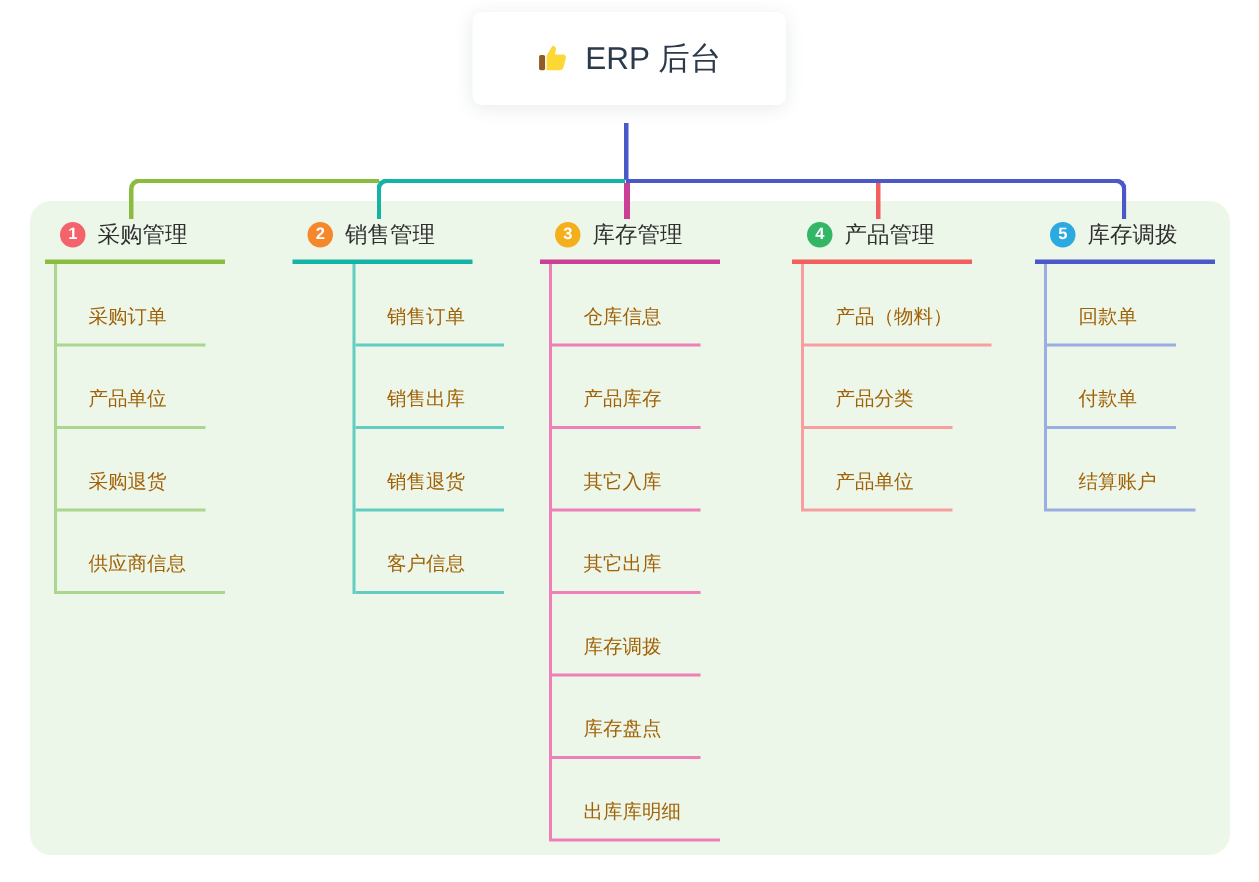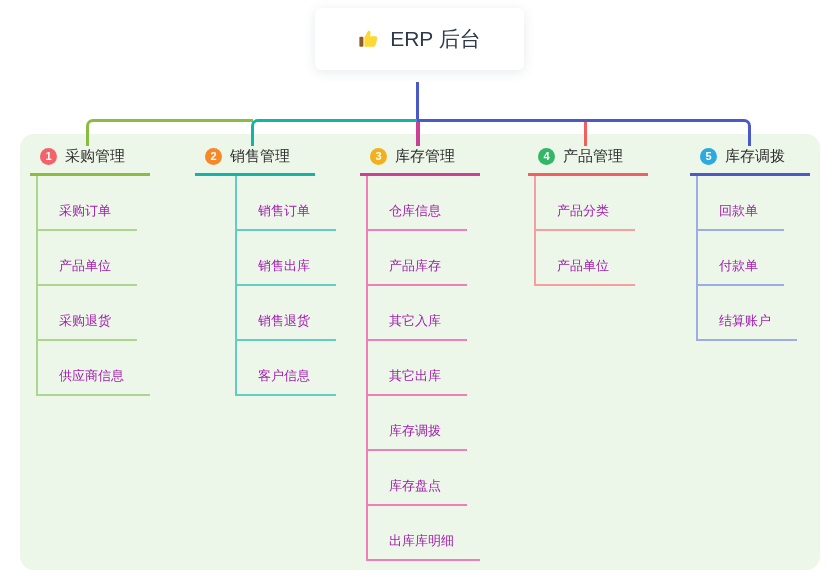--- a/index.html
+++ b/index.html
@@ -70,21 +70,21 @@
   .children { list-style:none; margin-left:6px; width:max-content; }
   .b0 .children { border-left:2px solid var(--b0l); }
   .b1 .children { border-left:2px solid var(--b1l);margin-left:40px; }
   .b2 .children { border-left:2px solid var(--b2l); }
   .b3 .children { border-left:2px solid var(--b3l); }
   .b4 .children { border-left:2px solid var(--b4l); }
   .children li {
     height:55px; width:max-content;
     display:flex; align-items:flex-end;
     padding:0 26px 9px 21px;
-    font-size:13px; color:#a21caf;
+    font-size:13px; color:#a16207;
   }
   .b0 .children li { border-bottom:2px solid var(--b0l); }
   .b1 .children li { border-bottom:2px solid var(--b1l); }
   .b2 .children li { border-bottom:2px solid var(--b2l);text-align:center; }
   .b3 .children li { border-bottom:2px solid var(--b3l); }
   .b4 .children li { border-bottom:2px solid var(--b4l); }
 </style>
 </head>
 <body>
 
@@ -148,20 +148,21 @@
     <li>出库库明细</li>
   </ul>
 </div>
 
 <div class="branch b3">
   <div class="bheader">
     <span class="badge">4</span>
     <span>产品管理</span>
   </div>
   <ul class="children">
+    <li>产品（物料）</li>
     <li>产品分类</li>
     <li>产品单位</li>
   </ul>
 </div>
 
 <div class="branch b4">
   <div class="bheader">
     <span class="badge">5</span>
     <span>库存调拨</span>
   </div>

